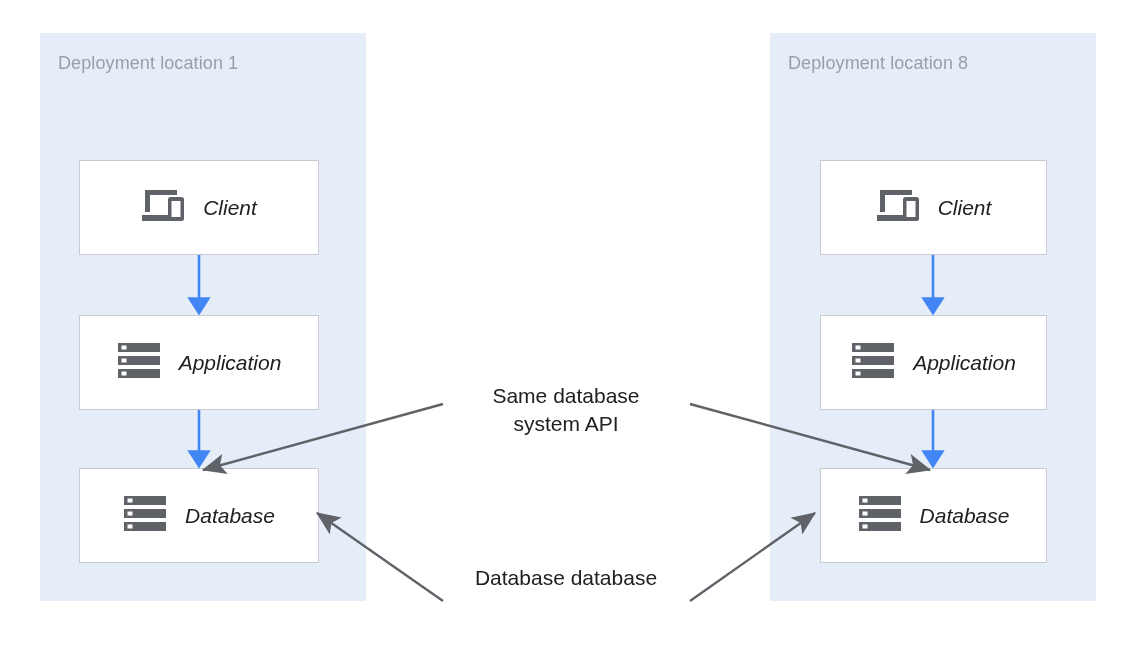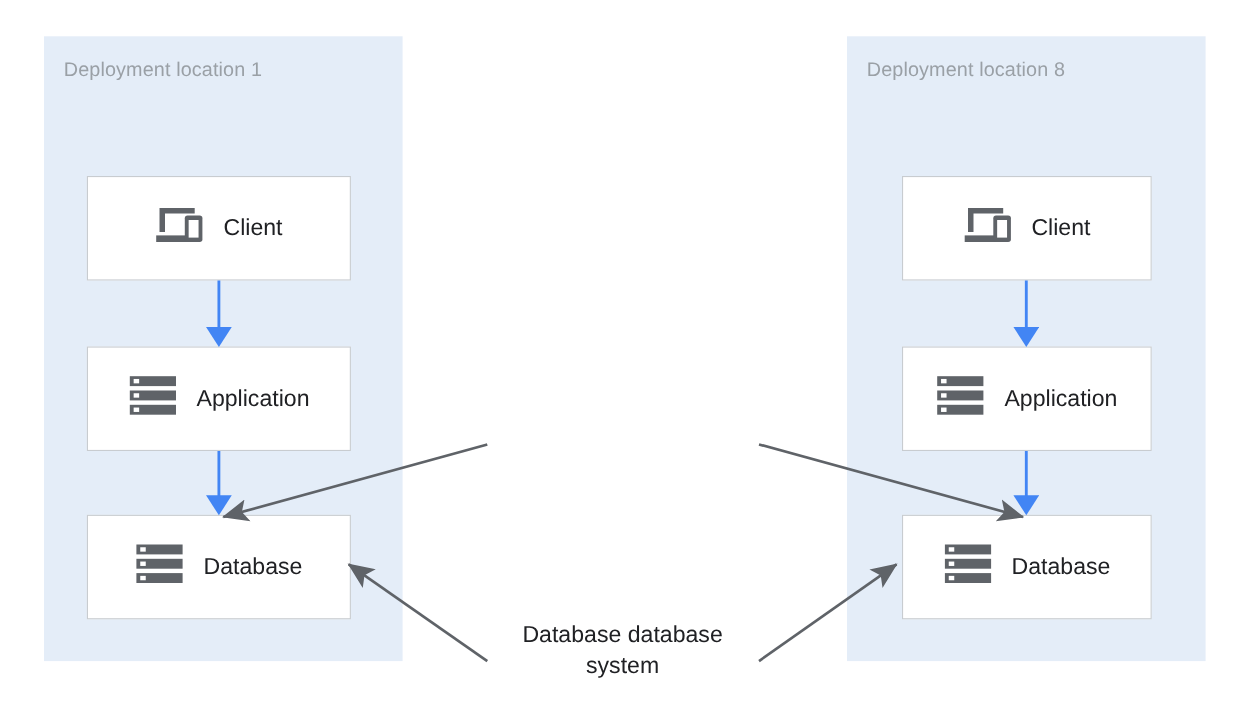--- a/index.html
+++ b/index.html
@@ -44,20 +44,21 @@
     border: 1px solid #c8ccd0;
     box-sizing: border-box;
     display: flex;
     align-items: center;
     justify-content: center;
   }
   .node-inner {
     display: flex;
     align-items: center;
     gap: 16px;
+    font-style: italic;
   }
   .node-label {
     font-size: 21px;
     color: #202124;
     white-space: nowrap;
   }
 
   
   .icon {
     display: block;
@@ -207,19 +208,22 @@
 
     <line x1="443" y1="404" x2="203" y2="470" stroke="#5f6368" stroke-width="2.4" marker-end="url(#grayHead)"></line>
 
     <line x1="690" y1="404" x2="930" y2="470" stroke="#5f6368" stroke-width="2.4" marker-end="url(#grayHead)"></line>
 
     <line x1="443" y1="601" x2="317" y2="513" stroke="#5f6368" stroke-width="2.4" marker-end="url(#grayHead)"></line>
 
     <line x1="690" y1="601" x2="815" y2="513" stroke="#5f6368" stroke-width="2.4" marker-end="url(#grayHead)"></line>
   </svg>
 
+  <div class="annotation" style="left:446px; top:382px; width:240px;">
+    <div>Same database</div>
+    <div>system API</div>
+  </div>
 
   <div class="annotation" style="left:446px; top:564px; width:240px;">
     <div>Database database</div>
-    <div>system</div>
   </div>
 
 </div>
 
 </body></html>

